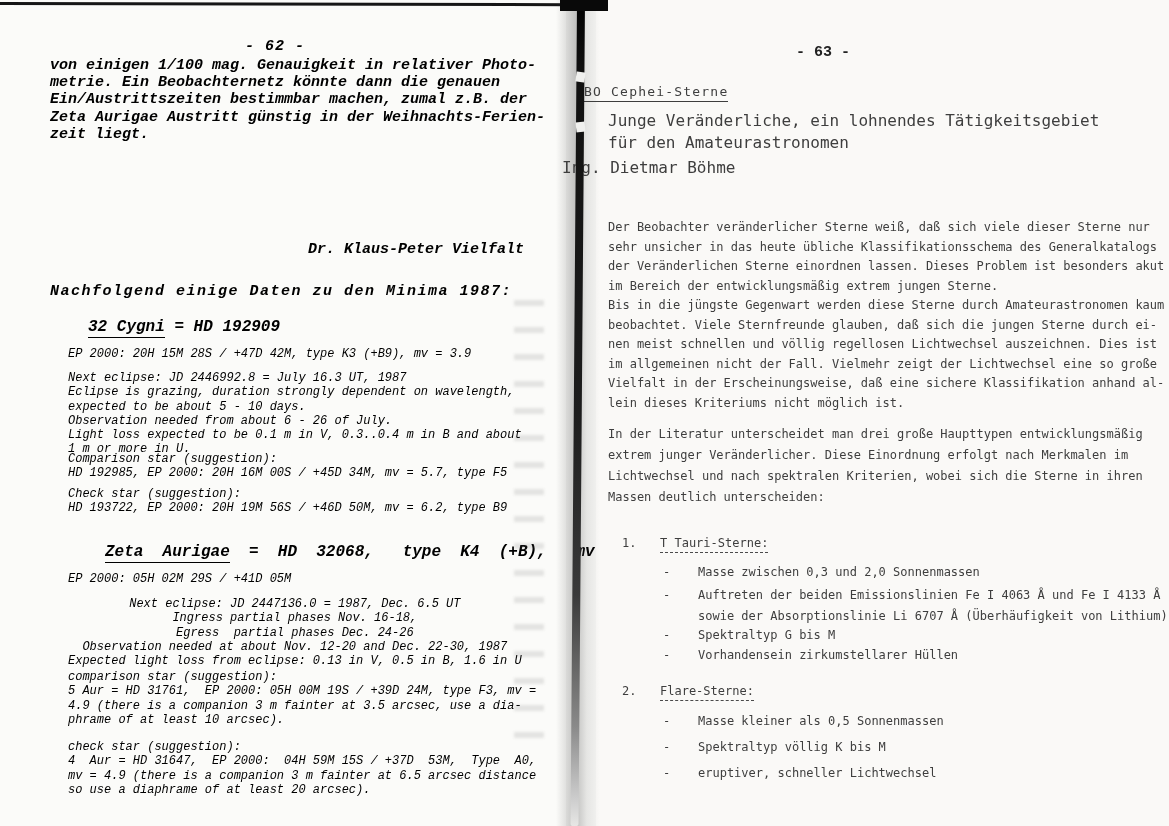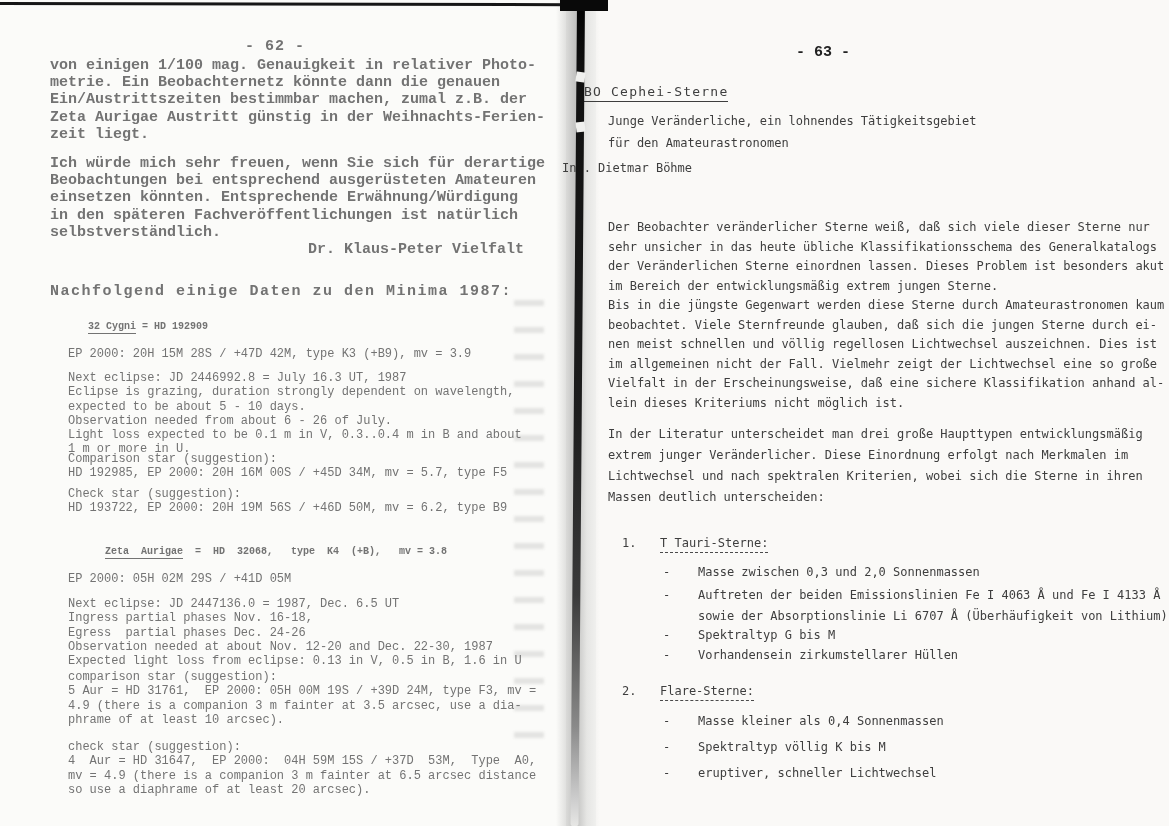--- a/index.html
+++ b/index.html
@@ -23,76 +23,71 @@
     transform:rotate(0.45deg);transform-origin:top center;}
   .spine-top-blob{position:absolute;left:560px;top:0;width:48px;height:11px;background:#090909;}
   .spine-nick{position:absolute;left:576px;width:9px;height:10px;background:#f0f0ee;filter:blur(.6px);}
   .nick1{top:72px;transform:rotate(8deg);}
   .nick2{top:122px;transform:rotate(-6deg);}
   .ghost-column{position:absolute;left:514px;top:300px;width:30px;height:450px;opacity:.16;
     filter:blur(1.4px);
     background:repeating-linear-gradient(to bottom,rgba(90,90,90,.9) 0 6px,transparent 6px 27px);}
 
   
-  .lp{position:absolute;color:#737373;white-space:pre;}
+  .lp{position:absolute;color:#000000;white-space:pre;font-style:italic;}
   .lp-head{font-weight:bold;font-size:15px;letter-spacing:1px;}
   .lp-body{font-weight:bold;font-size:15px;line-height:17.2px;}
   .lp-data{font-size:12px;line-height:14.3px;font-weight:500;}
-  .lp-data-b{font-size:10px;line-height:14.3px;font-weight:bold;}
+  .lp-data-b{font-size:16px;line-height:14.3px;font-weight:bold;}
   .u{border-bottom:1.5px solid currentColor;padding-bottom:1px;}
 
   
   .rp{position:absolute;color:#3e3e3e;white-space:pre;
     font-family:"DejaVu Sans Mono",monospace;}
   .rp-body{font-size:12px;line-height:19.5px;}
   .rp-center{width:552px;text-align:left;}
   .rp-title{font-size:13px;letter-spacing:1.2px;}
   .rp-title .u{border-bottom:1.5px solid currentColor;padding-bottom:2px;}
-  .rp-sub{font-size:12px;line-height:22px;}
+  .rp-sub{font-size:16px;line-height:22px;}
   .rp-num{font-family:"Liberation Mono",monospace;font-weight:bold;font-size:15px;color:#222;}
   .dashed-u{border-bottom:1.5px dashed #4a4a4a;padding-bottom:2px;}
   .list-row{position:absolute;display:flex;}
   .list-dash{width:35px;flex:0 0 35px;}
 </style>
 </head>
 <body>
 
 <div class="page" id="page-left">
   <div class="lp lp-head" style="left:245px;top:38px;">- 62 -</div>
 
   <div class="lp lp-body" style="left:50px;top:57px;">von einigen 1/100 mag. Genauigkeit in relativer Photo-
 metrie. Ein Beobachternetz könnte dann die genauen
 Ein/Austrittszeiten bestimmbar machen, zumal z.B. der
 Zeta Aurigae Austritt günstig in der Weihnachts-Ferien-
 zeit liegt.</div>
-  <div class="lp lp-body" style="left:50px;top:155px;">Ich würde mich sehr freuen, wenn Sie sich für derartige
-Beobachtungen bei entsprechend ausgerüsteten Amateuren
-einsetzen könnten. Entsprechende Erwähnung/Würdigung
-in den späteren Fachveröffentlichungen ist natürlich
-selbstverständlich.</div>
   <div class="lp lp-body" style="left:308px;top:241px;">Dr. Klaus-Peter Vielfalt</div>
 
   <div class="lp lp-head" style="left:50px;top:283px;letter-spacing:1.5px;">Nachfolgend einige Daten zu den Minima 1987:</div>
 
   <div class="lp lp-data-b" style="left:88px;top:320px;"><span class="u">32 Cygni</span><span> = HD 192909</span></div>
   <div class="lp lp-data" style="left:68px;top:347px;">EP 2000: 20H 15M 28S / +47D 42M, type K3 (+B9), mv = 3.9</div>
   <div class="lp lp-data" style="left:68px;top:371px;">Next eclipse: JD 2446992.8 = July 16.3 UT, 1987
 Eclipse is grazing, duration strongly dependent on wavelength,
 expected to be about 5 - 10 days.
 Observation needed from about 6 - 26 of July.
 Light loss expected to be 0.1 m in V, 0.3..0.4 m in B and about
 1 m or more in U.</div>
   <div class="lp lp-data" style="left:68px;top:452px;">Comparison star (suggestion):
 HD 192985, EP 2000: 20H 16M 00S / +45D 34M, mv = 5.7, type F5</div>
   <div class="lp lp-data" style="left:68px;top:487px;">Check star (suggestion):
 HD 193722, EP 2000: 20H 19M 56S / +46D 50M, mv = 6.2, type B9</div>
 
   <div class="lp lp-data-b" style="left:105px;top:545px;"><span class="u">Zeta  Aurigae</span><span>  =  HD  32068,   type  K4  (+B),   mv = 3.8</span></div>
   <div class="lp lp-data" style="left:68px;top:572px;">EP 2000: 05H 02M 29S / +41D 05M</div>
-  <div class="lp lp-data" style="left:68px;top:597px;">Next eclipse: JD 2447136.0 = 1987, Dec. 6.5 UT
+  <div class="lp lp-data" style="left:68px;top:597px;text-align:center;">Next eclipse: JD 2447136.0 = 1987, Dec. 6.5 UT
 Ingress partial phases Nov. 16-18,
 Egress  partial phases Dec. 24-26
 Observation needed at about Nov. 12-20 and Dec. 22-30, 1987
 Expected light loss from eclipse: 0.13 in V, 0.5 in B, 1.6 in U</div>
   <div class="lp lp-data" style="left:68px;top:670px;">comparison star (suggestion):
 5 Aur = HD 31761,  EP 2000: 05H 00M 19S / +39D 24M, type F3, mv =
 4.9 (there is a companion 3 m fainter at 3.5 arcsec, use a dia-
 phrame of at least 10 arcsec).</div>
   <div class="lp lp-data" style="left:68px;top:740px;">check star (suggestion):
 4  Aur = HD 31647,  EP 2000:  04H 59M 15S / +37D  53M,  Type  A0,
@@ -128,21 +123,21 @@
   <div class="rp rp-body" style="left:26px;top:534px;">1.</div>
   <div class="rp rp-body" style="left:64px;top:534px;"><span class="dashed-u">T Tauri-Sterne:</span></div>
   <div class="rp rp-body list-row" style="left:67px;top:563px;"><span class="list-dash">-</span><span>Masse zwischen 0,3 und 2,0 Sonnenmassen</span></div>
   <div class="rp rp-body list-row" style="left:67px;top:585px;line-height:20.5px;"><span class="list-dash">-</span><span>Auftreten der beiden Emissionslinien Fe I 4063 Å und Fe I 4133 Å
 sowie der Absorptionslinie Li 6707 Å (Überhäufigkeit von Lithium)</span></div>
   <div class="rp rp-body list-row" style="left:67px;top:626px;"><span class="list-dash">-</span><span>Spektraltyp G bis M</span></div>
   <div class="rp rp-body list-row" style="left:67px;top:646px;"><span class="list-dash">-</span><span>Vorhandensein zirkumstellarer Hüllen</span></div>
 
   <div class="rp rp-body" style="left:26px;top:682px;">2.</div>
   <div class="rp rp-body" style="left:64px;top:682px;"><span class="dashed-u">Flare-Sterne:</span></div>
-  <div class="rp rp-body list-row" style="left:67px;top:712px;"><span class="list-dash">-</span><span>Masse kleiner als 0,4 Sonnenmassen</span></div>
+  <div class="rp rp-body list-row" style="left:67px;top:712px;"><span class="list-dash">-</span><span>Masse kleiner als 0,5 Sonnenmassen</span></div>
   <div class="rp rp-body list-row" style="left:67px;top:738px;"><span class="list-dash">-</span><span>Spektraltyp völlig K bis M</span></div>
   <div class="rp rp-body list-row" style="left:67px;top:764px;"><span class="list-dash">-</span><span>eruptiver, schneller Lichtwechsel</span></div>
 </div>
 
 <div class="top-edge-line"></div>
 <div class="spine-shadow"></div>
 <div class="spine-core"></div>
 <div class="spine-top-blob"></div>
 <div class="spine-nick nick1"></div>
 <div class="spine-nick nick2"></div>

